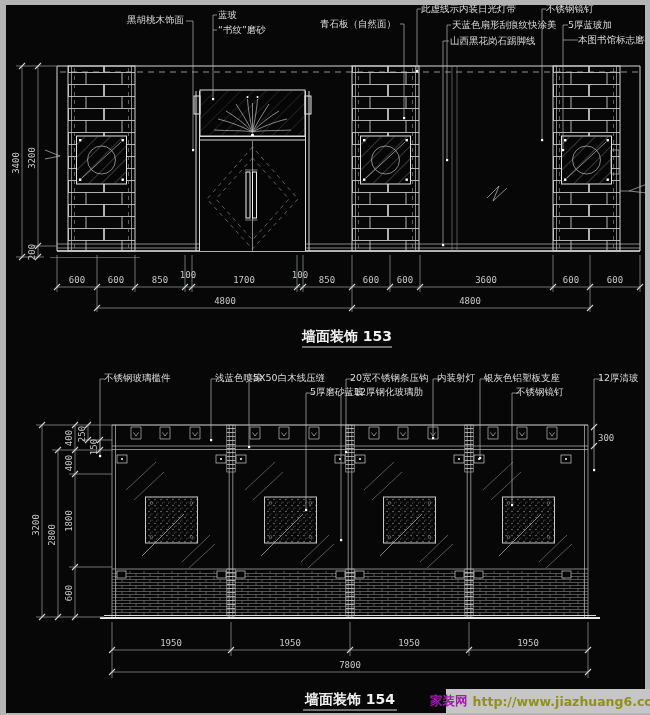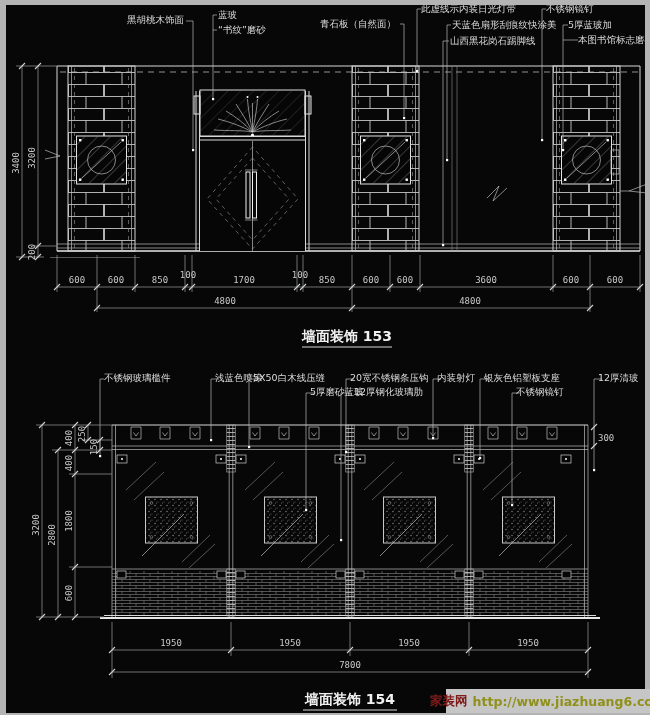--- a/index.html
+++ b/index.html
@@ -21,21 +21,21 @@
   .s05{stroke:#979797;fill:none;stroke-width:.55;}
   .dash{stroke:#b2b2b2;fill:none;stroke-width:.8;stroke-dasharray:6 5;}
   .dash2{stroke:#9a9a9a;fill:none;stroke-width:.6;stroke-dasharray:4 4;}
   .dim{stroke:#9b9e9e;fill:none;stroke-width:.7;}
   .tick{stroke:#d2d2d2;fill:none;stroke-width:1.1;}
   .ldr{stroke:#b7b7b7;fill:none;stroke-width:.7;}
   .dot{fill:#ffffff;}
   #watermark{position:absolute;left:446px;top:689px;width:204px;height:24px;z-index:4;
     background:#c6c6c6;display:flex;align-items:center;justify-content:center;gap:5px;
     font:700 12.5px "DejaVu Sans",sans-serif;white-space:nowrap;}
-  #wm-site{color:#7f1d1d;}
+  #wm-site{color:#a21caf;}
   #wm-url{color:#90901c;font-weight:700;}
 </style>
 </head>
 <body>
 
 <div id="stage">
   <div id="f-top" class="frame"></div>
   <div id="f-left" class="frame"></div>
   <div id="f-right" class="frame"></div>
   <div id="f-bottom" class="frame"></div>

